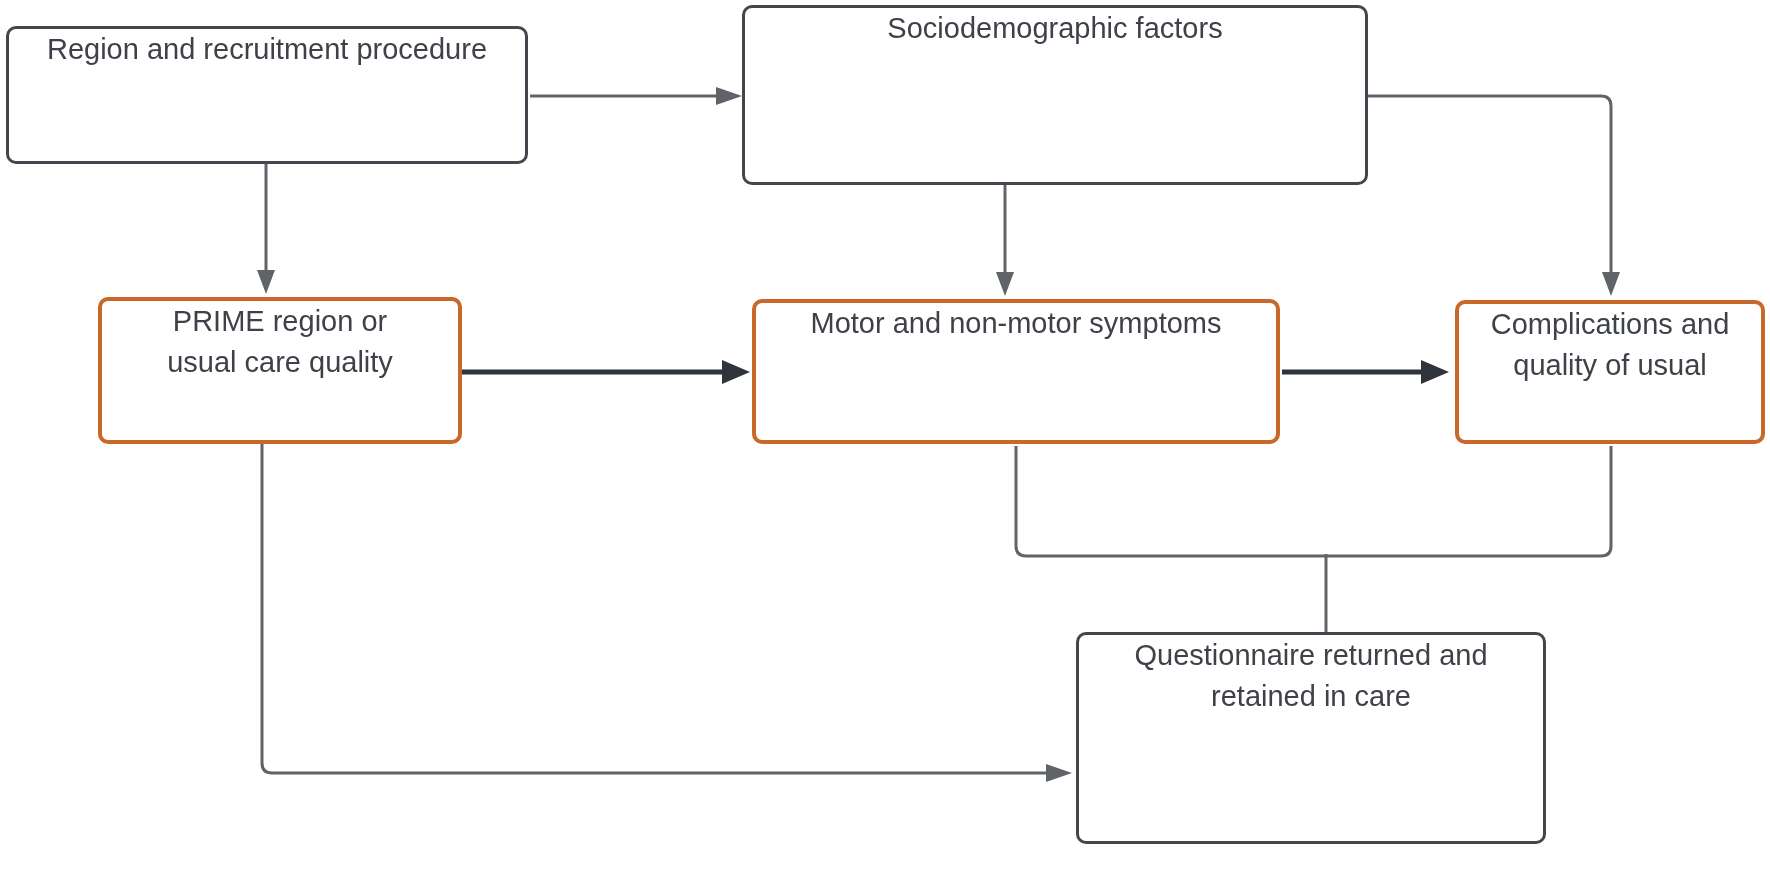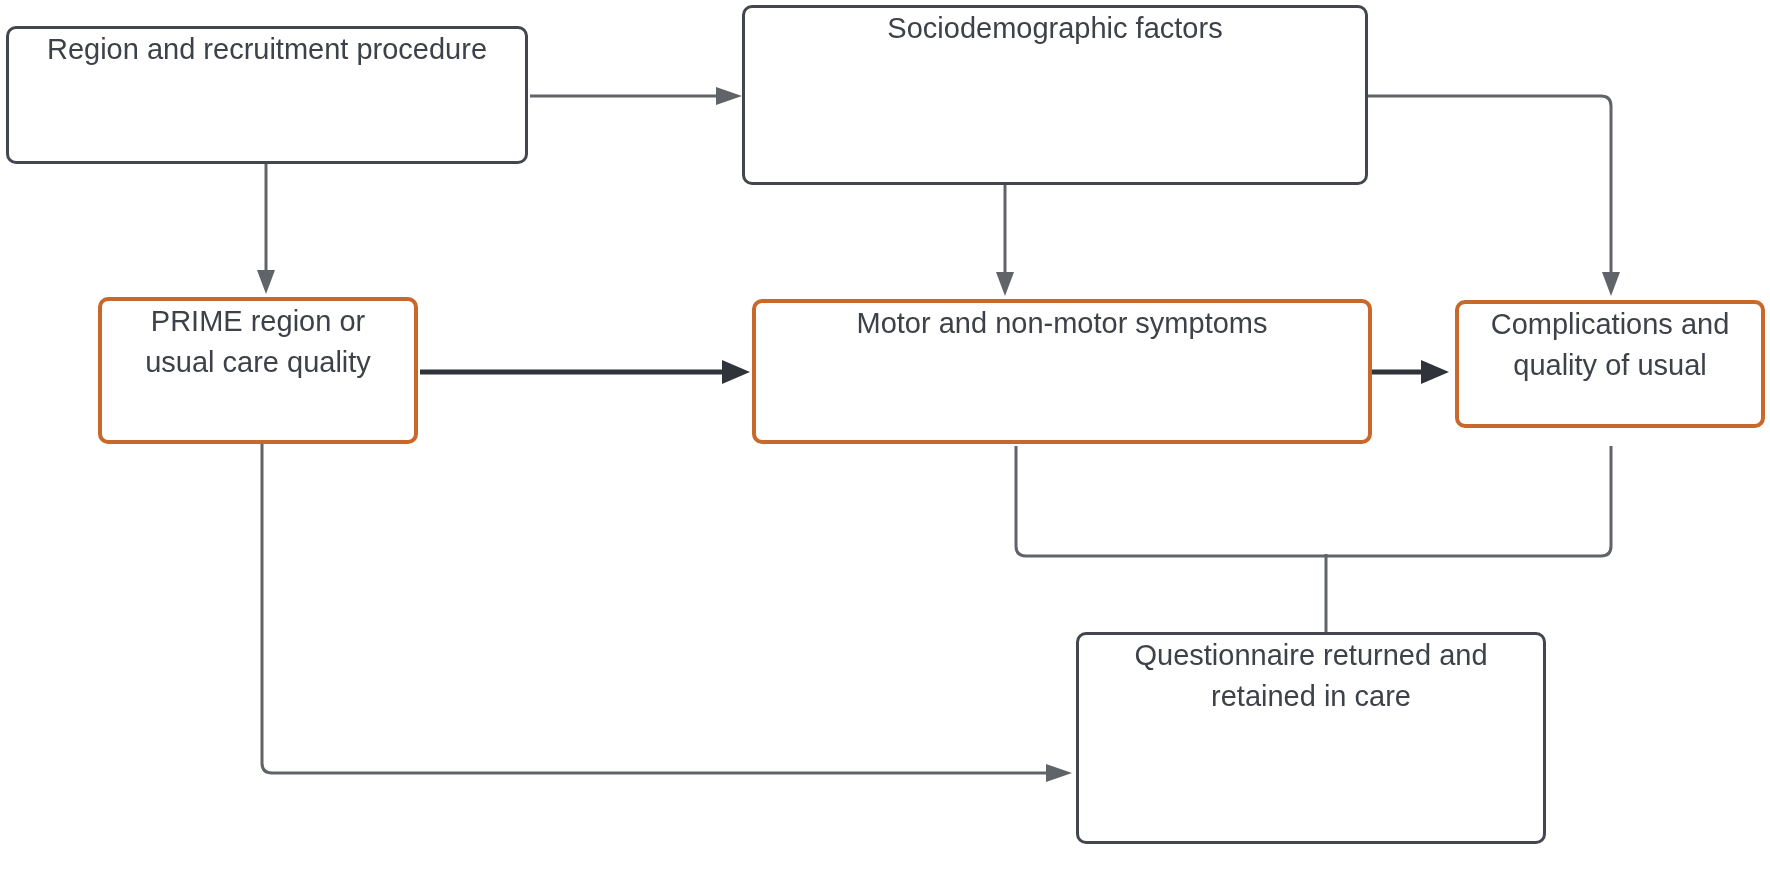--- a/index.html
+++ b/index.html
@@ -99,30 +99,30 @@
   </svg>
 
   <div class="box dark-outline" style="left:6px; top:26px; width:522px; height:138px;">
     <span>Region and recruitment procedure</span>
   </div>
 
   <div class="box dark-outline" style="left:742px; top:5px; width:626px; height:180px;">
     <span>Sociodemographic factors</span>
   </div>
 
-  <div class="box orange-outline" style="left:98px; top:297px; width:320px; height:147px;">
+  <div class="box orange-outline" style="left:98px; top:297px; width:364px; height:147px;">
     <span>PRIME region or</span>
     <span>usual care quality</span>
   </div>
 
-  <div class="box orange-outline" style="left:752px; top:299px; width:620px; height:145px;">
+  <div class="box orange-outline" style="left:752px; top:299px; width:528px; height:145px;">
     <span>Motor and non-motor symptoms</span>
   </div>
 
-  <div class="box orange-outline" style="left:1455px; top:300px; width:310px; height:128px;">
+  <div class="box orange-outline" style="left:1455px; top:300px; width:310px; height:144px;">
     <span>Complications and</span>
     <span>quality of usual</span>
   </div>
 
   <div class="box dark-outline" style="left:1076px; top:632px; width:470px; height:212px;">
     <span>Questionnaire returned and</span>
     <span>retained in care</span>
   </div>
 
 </div>

